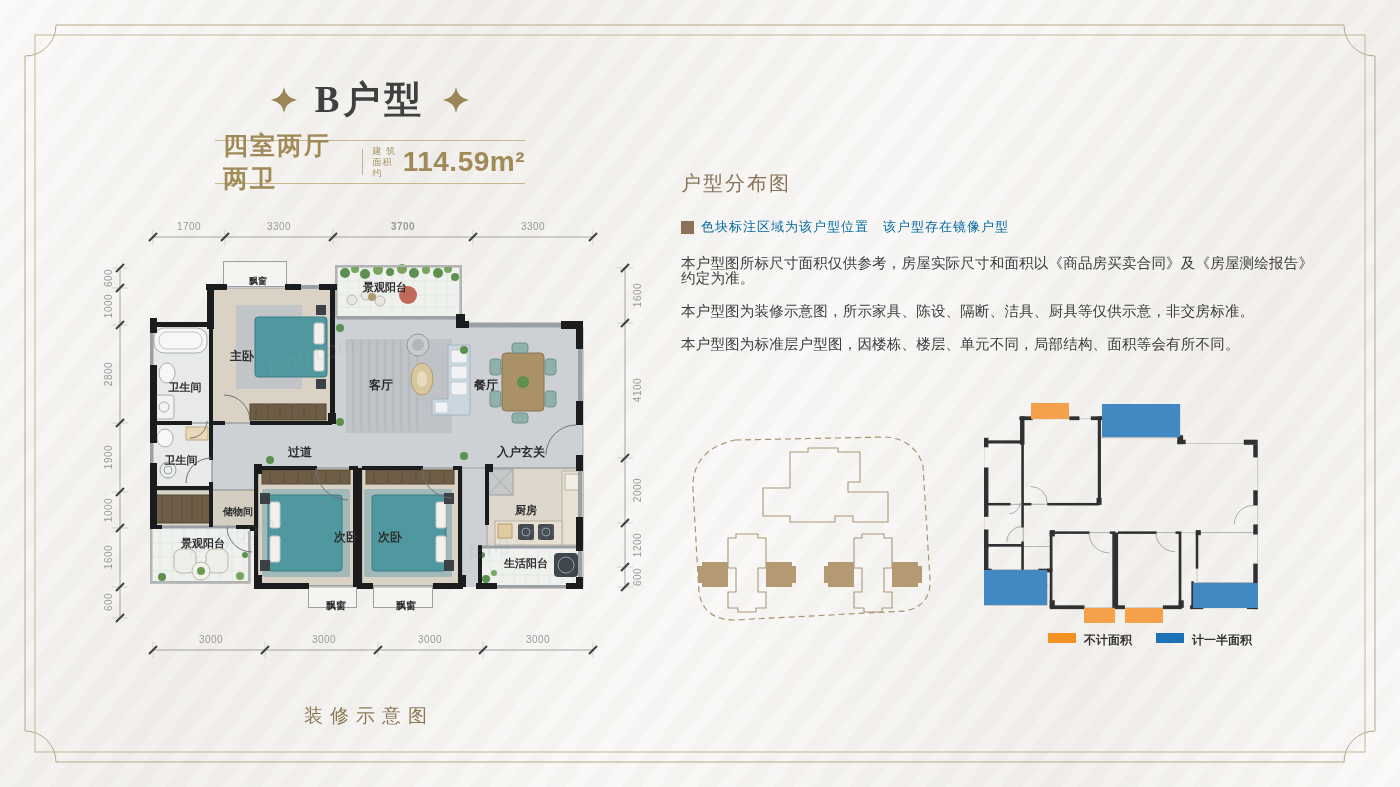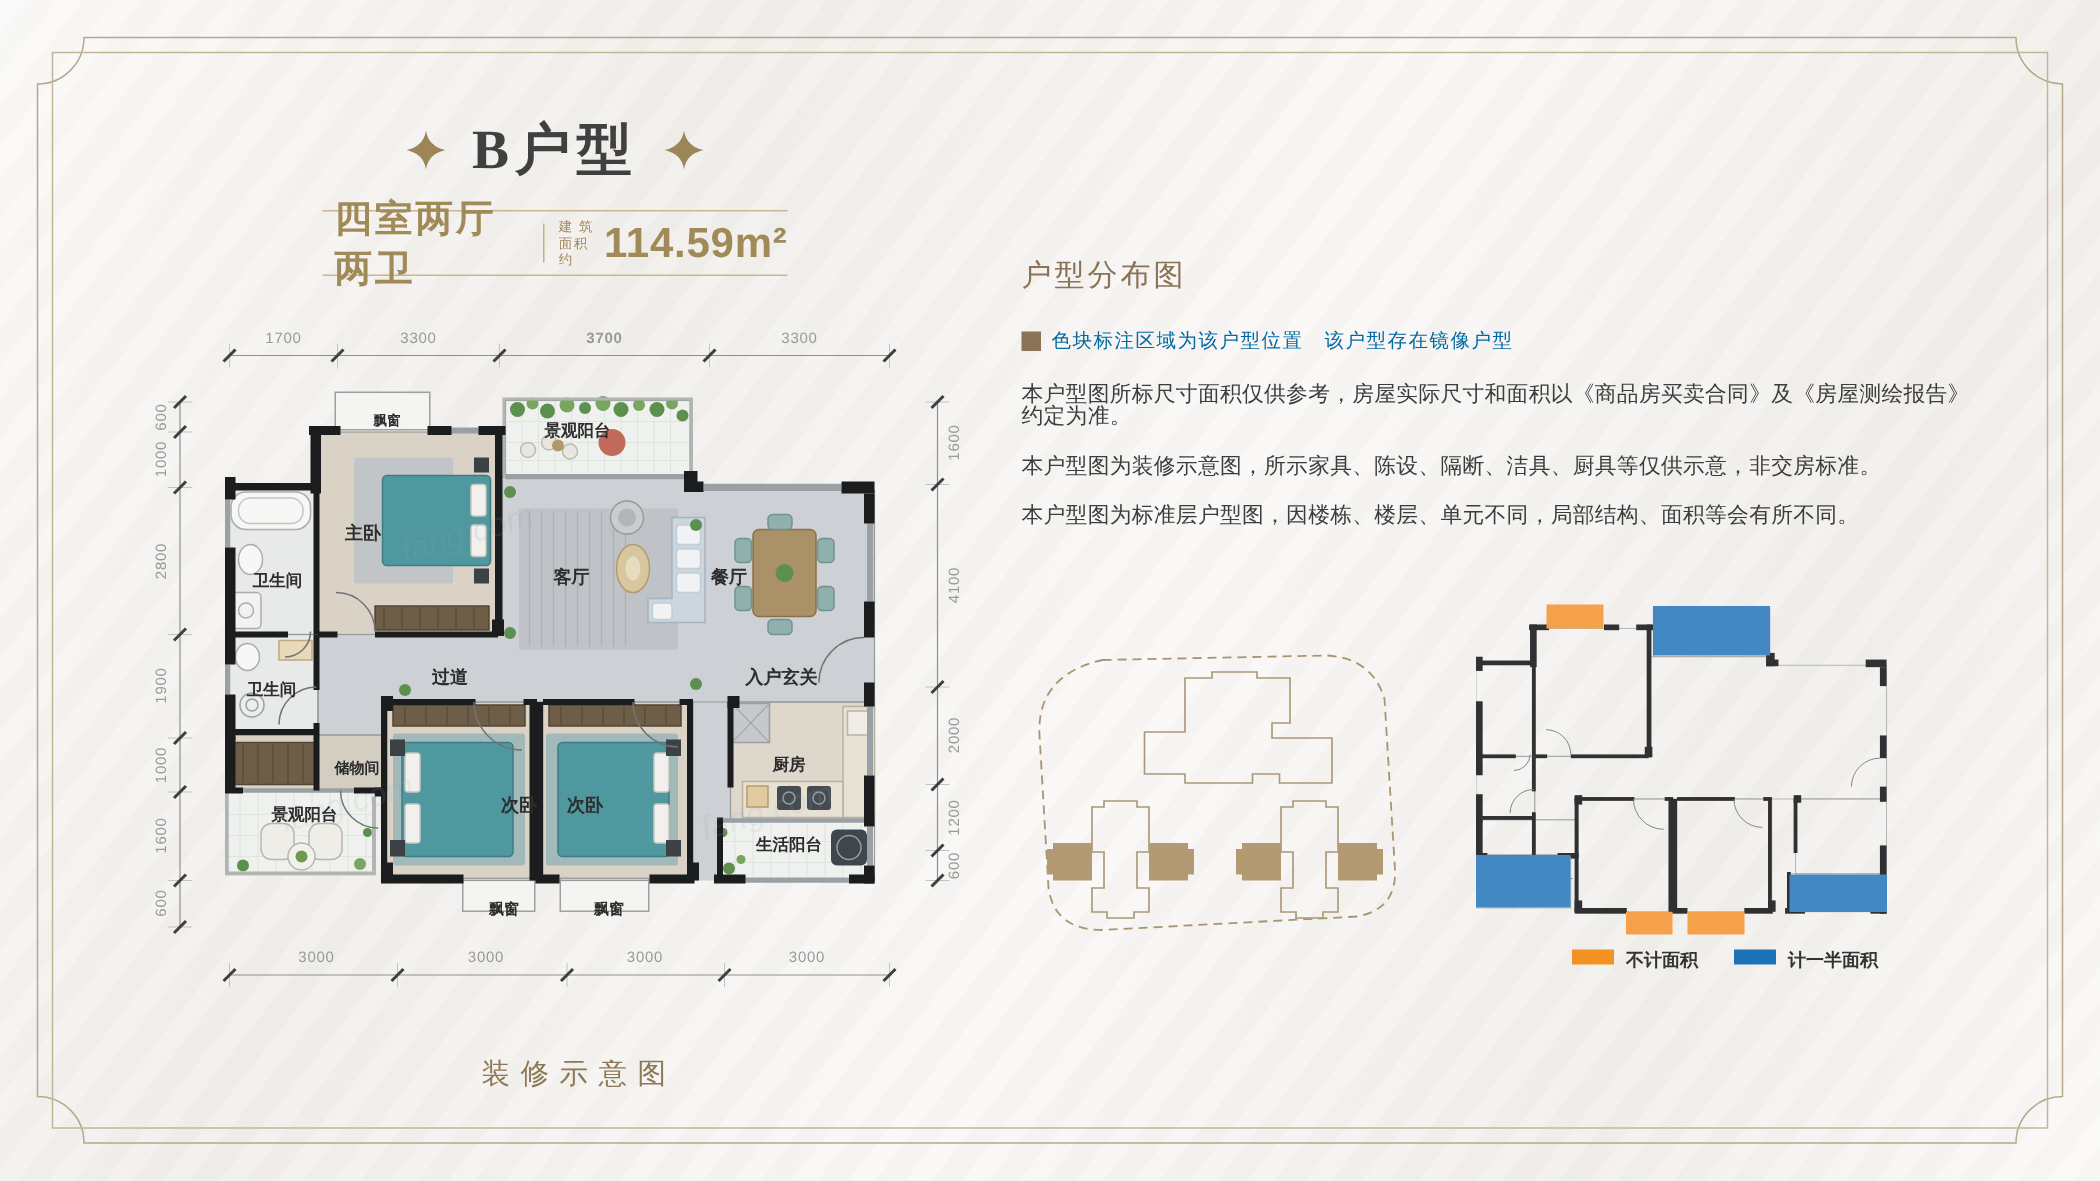--- a/index.html
+++ b/index.html
@@ -23,21 +23,21 @@
     border-top:1px solid #c9b88e;border-bottom:1px solid #c9b88e;
     display:flex;align-items:center;}
   .badge-type{font-size:25px;font-weight:700;color:#a08a58;letter-spacing:2px;margin-left:8px;}
   .badge-div{width:1px;height:26px;background:#c2b28a;margin:0 10px 0 8px;}
   .badge-arealabel{display:flex;flex-direction:column;justify-content:space-between;font-size:9px;color:#a08a58;line-height:11px;letter-spacing:1px;}
   .badge-areavalue{font-size:28px;font-weight:700;color:#a08a58;margin-left:6px;letter-spacing:0.5px;}
   
   .rlabel{position:absolute;transform:translate(-50%,-50%);font-weight:700;color:#2d2d2d;white-space:nowrap;}
   .dim{position:absolute;transform:translate(-50%,-50%);font-size:10px;color:#999;letter-spacing:.5px;white-space:nowrap;}
   .dimv{transform:translate(-50%,-50%) rotate(-90deg);}
-  .caption{position:absolute;left:386px;top:703px;transform:translateX(-50%);font-size:19px;color:#8d7856;letter-spacing:7px;font-weight:500;white-space:nowrap;}
+  .caption{position:absolute;left:369px;top:703px;transform:translateX(-50%);font-size:19px;color:#8d7856;letter-spacing:7px;font-weight:500;white-space:nowrap;}
   
   .dist-heading{position:absolute;left:681px;top:170px;font-size:20px;color:#8a7357;letter-spacing:2px;font-weight:500;margin:0;}
   .dist-note{position:absolute;left:681px;top:218px;display:flex;align-items:center;gap:7px;font-size:13px;color:#0369a1;letter-spacing:1px;}
   .bullet{width:13px;height:13px;background:#8a7357;display:inline-block;flex:0 0 auto;}
   .disclaimers{position:absolute;left:681px;top:256px;width:645px;}
   .disclaimers p{margin:0 0 18.5px 0;font-size:14.5px;color:#3c3c3c;line-height:14.5px;letter-spacing:0.2px;}
   
   .legend-swatch{position:absolute;width:28px;height:10px;}
   .legend-label{position:absolute;font-size:12px;font-weight:600;color:#333;white-space:nowrap;}
 </style>

